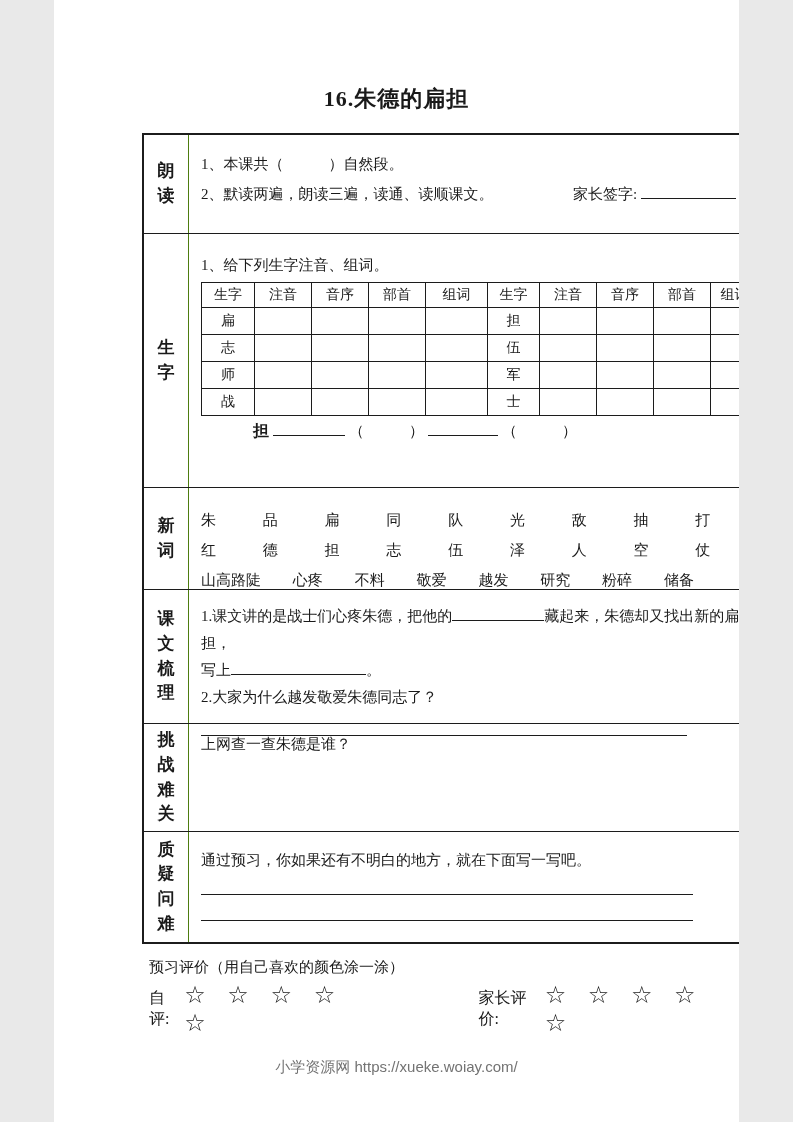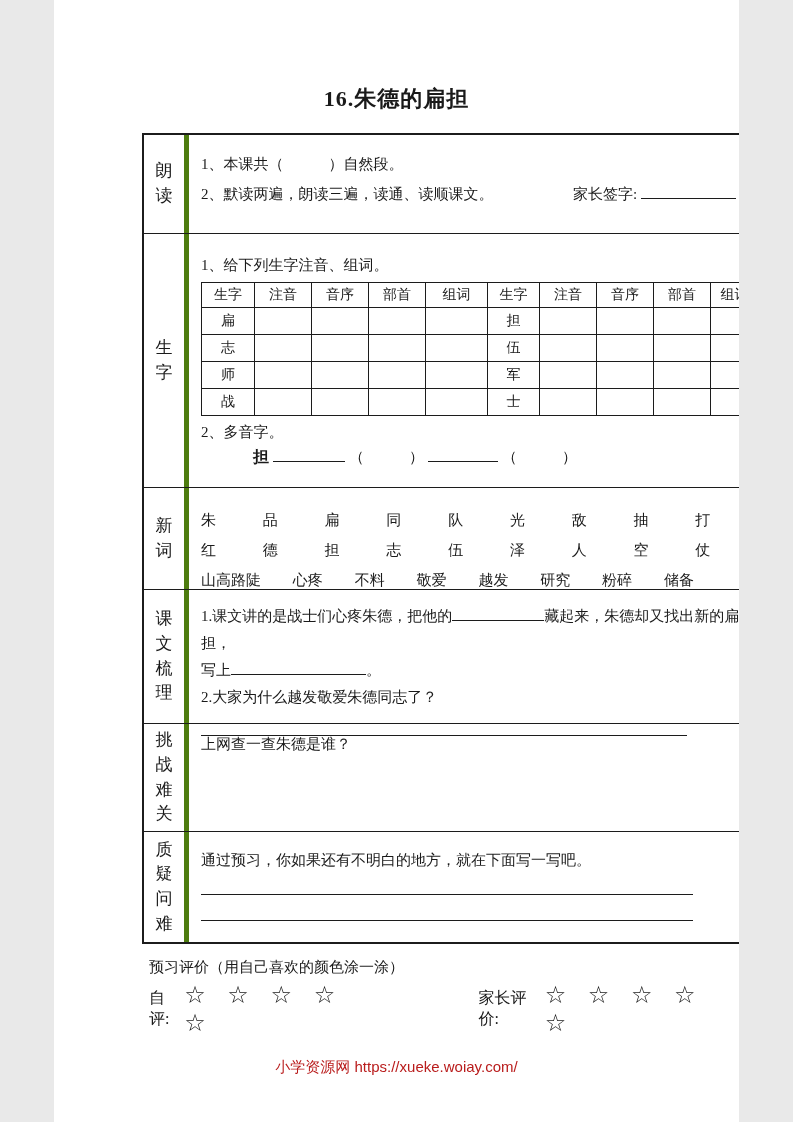--- a/index.html
+++ b/index.html
@@ -26,25 +26,25 @@
     left: 88px;
     top: 133px;
     width: 616px;
     border: 2px solid #1c1c1c;
   }
   .section { display: flex; border-bottom: 1px solid #1c1c1c; }
   .section:last-child { border-bottom: none; }
   .label-cell {
     width: 45px;
     min-width: 45px;
-    border-right: 5px solid #4d7c0f;
+    border-right: 1px solid #4d7c0f;
     display: flex;
     align-items: center;
     justify-content: center;
-    font-weight: normal;
+    font-weight: bold;
     font-size: 17px;
   }
   .label-cell span {
     display: inline-block;
     width: 1.2em;
     word-break: break-all;
     text-align: center;
     line-height: 1.45;
   }
   .content-cell { flex: 1; position: relative; font-size: 15px; }
@@ -103,21 +103,21 @@
   .eval-group.parent { margin-left: 100px; }
   .eval-label { font-size: 16px; }
   .stars { font-size: 24px; letter-spacing: 7px; font-family: "DejaVu Sans", sans-serif; }
   
   .footer {
     position: absolute;
     left: 0; right: 0;
     top: 1058px;
     text-align: center;
     font-size: 15px;
-    color: #b91c1c;
+    color: #737373;
     font-family: "Liberation Sans", sans-serif;
   }
 </style>
 </head>
 <body>
 
 <div class="sheet">
 
   <div class="doc-title">16.朱德的扁担</div>
 
@@ -214,21 +214,20 @@
                 <td></td>
                 <td></td>
             <td>士</td>
             <td></td>
                 <td></td>
                 <td></td>
                 <td></td>
           </tr>
         </tbody>
           </table>
-        <div class="duoyin-item">2、多音字。</div>
         <div class="duoyin-line">
           <b>担</b><span class="uline w72"></span><span>（　　　）</span><span class="uline w70"></span><span>（　　　）</span>
         </div>
       </div>
     </div>
 
     <div class="section sec-words">
       <div class="label-cell">
         <span>新词</span>
       </div>

